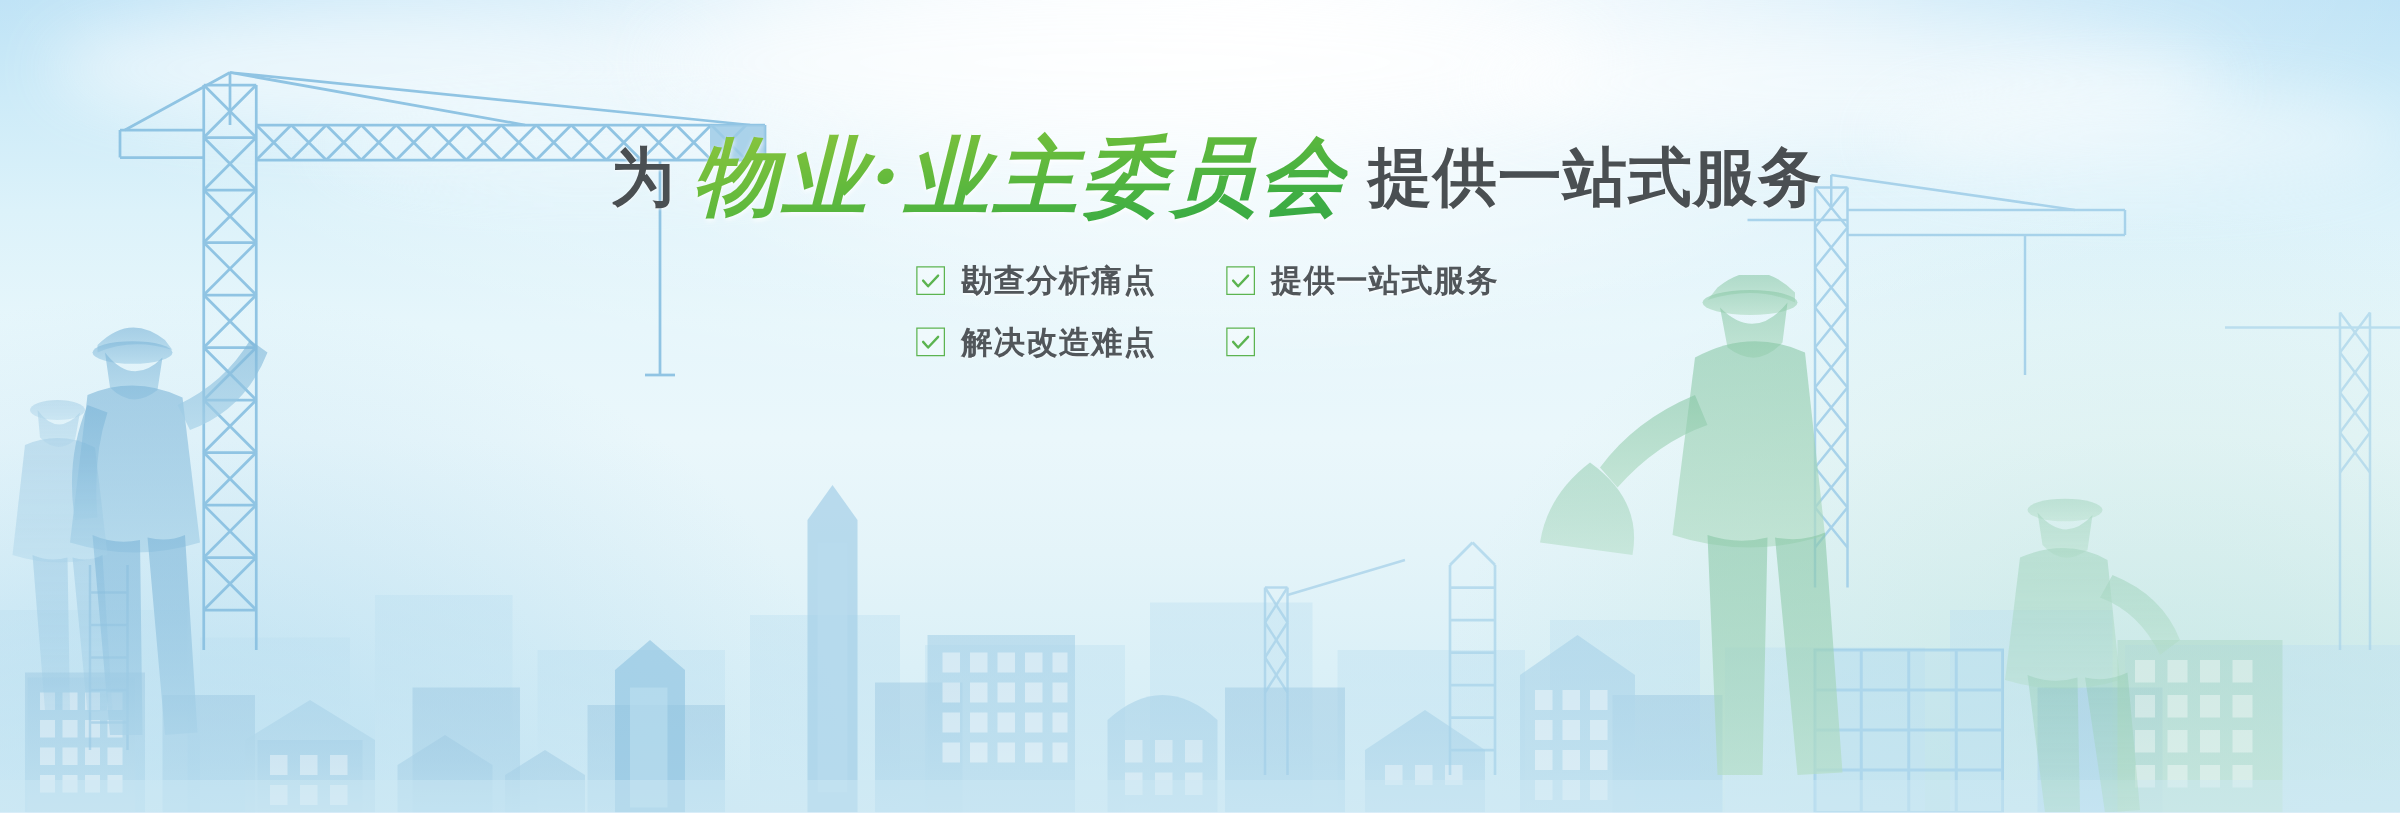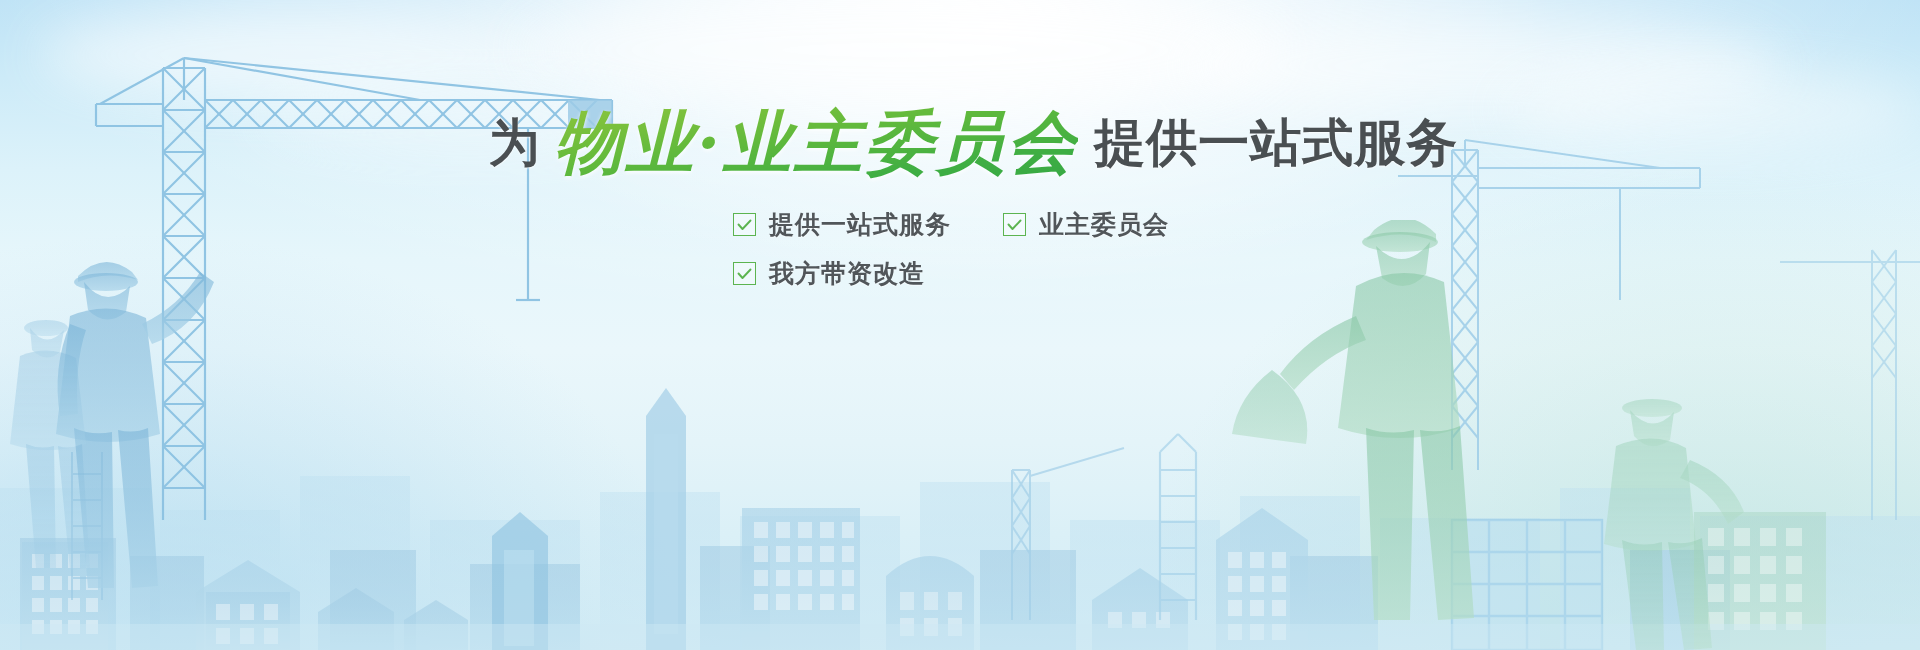--- a/index.html
+++ b/index.html
@@ -601,44 +601,51 @@
     </svg>
   </div>
 
   <div class="headline">
     <span class="hl-plain lead">为</span><span class="hl-script">物业·业主委员会</span><span class="hl-plain tail">提供一站式服务</span>
   </div>
 
   <div class="checklist">
     <div class="check-grid">
 
+      <div class="check-item">
+        <span class="check-box">
+          <svg width="15" height="12" viewBox="0 0 15 12" aria-hidden="true">
+            <polyline points="1.5,5.5 5.5,10 13.5,1.5" fill="none" stroke="#5cb450" stroke-width="1.9" stroke-linecap="round" stroke-linejoin="round"></polyline>
+          </svg>
+        </span>
+        <span class="check-label">勘查分析痛点</span>
+      </div>
 
       <div class="check-item">
         <span class="check-box">
           <svg width="15" height="12" viewBox="0 0 15 12" aria-hidden="true">
             <polyline points="1.5,5.5 5.5,10 13.5,1.5" fill="none" stroke="#5cb450" stroke-width="1.9" stroke-linecap="round" stroke-linejoin="round"></polyline>
           </svg>
         </span>
         <span class="check-label">提供一站式服务</span>
       </div>
 
       <div class="check-item">
         <span class="check-box">
           <svg width="15" height="12" viewBox="0 0 15 12" aria-hidden="true">
             <polyline points="1.5,5.5 5.5,10 13.5,1.5" fill="none" stroke="#5cb450" stroke-width="1.9" stroke-linecap="round" stroke-linejoin="round"></polyline>
           </svg>
         </span>
-        <span class="check-label">业主委员会</span>
+        <span class="check-label">解决改造难点</span>
       </div>
 
       <div class="check-item">
         <span class="check-box">
           <svg width="15" height="12" viewBox="0 0 15 12" aria-hidden="true">
             <polyline points="1.5,5.5 5.5,10 13.5,1.5" fill="none" stroke="#5cb450" stroke-width="1.9" stroke-linecap="round" stroke-linejoin="round"></polyline>
           </svg>
         </span>
-        <span class="check-label">我方带资改造</span>
       </div>
 
     </div>
   </div>
 
 </div>
 
 </body></html>

